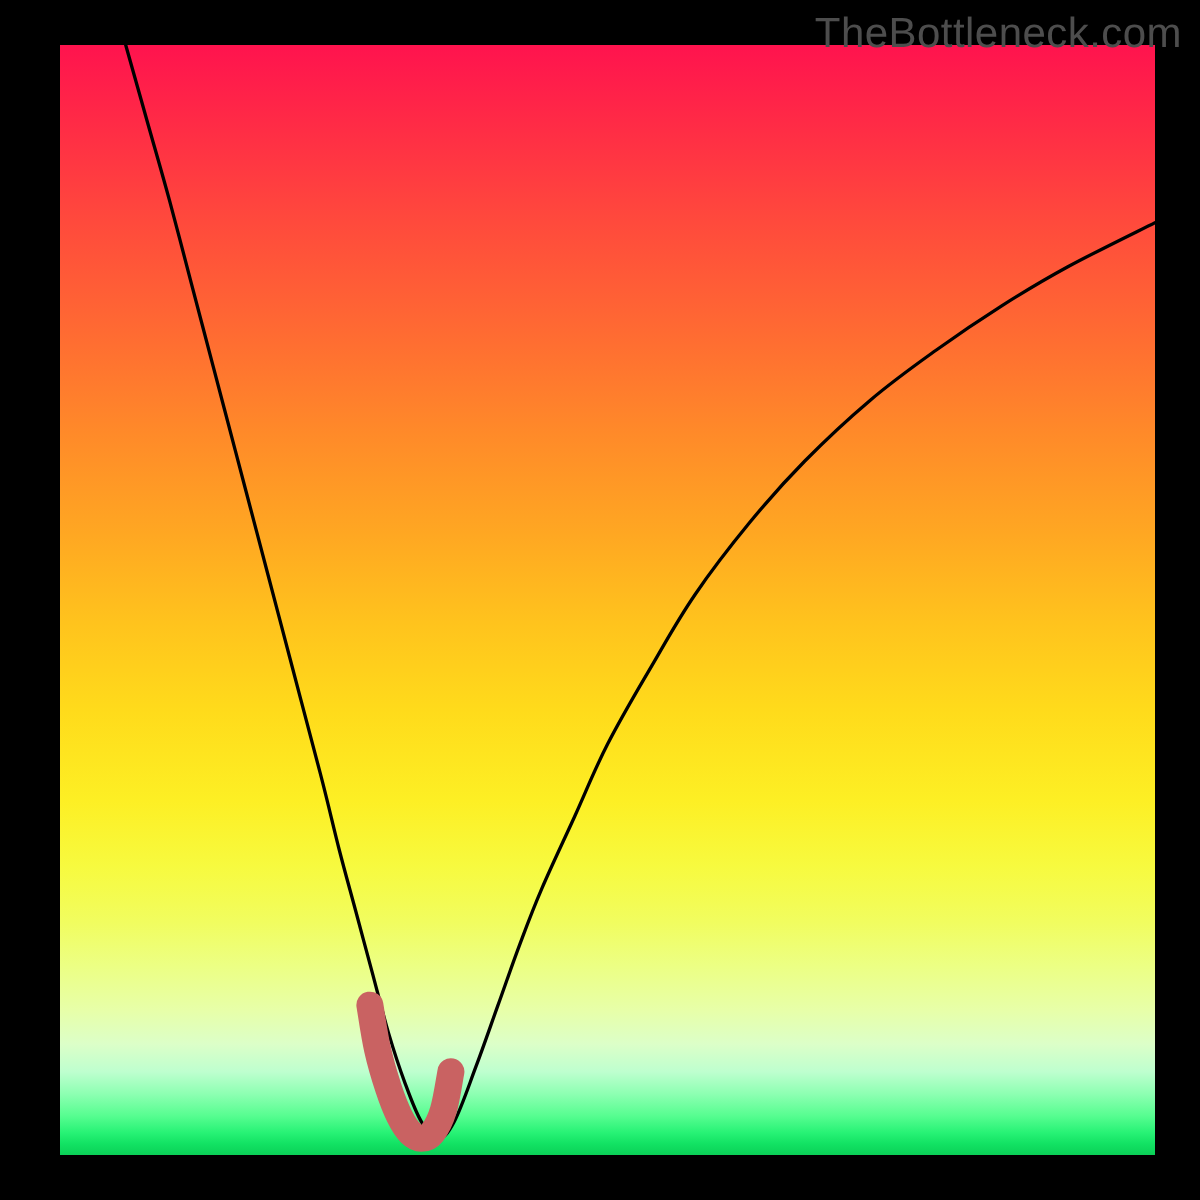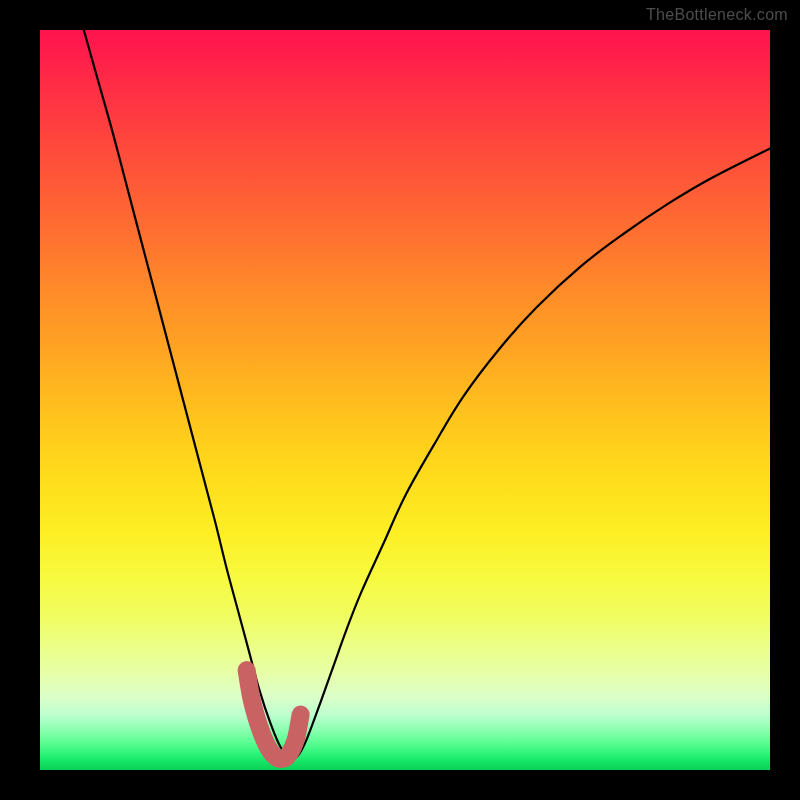--- a/index.html
+++ b/index.html
@@ -15,21 +15,21 @@
     position: relative;
     width: 800px;
     height: 800px;
     background: #000;
   }
   .watermark {
     position: absolute;
     top: 6px;
     right: 12px;
     color: #4d4d4d;
-    font-size: 16px;
+    font-size: 28px;
     letter-spacing: 0.3px;
     font-weight: 500;
     z-index: 10;
   }
   .plot-area {
     position: absolute;
     left: 40px;
     top: 30px;
     width: 730px;
     height: 740px;

